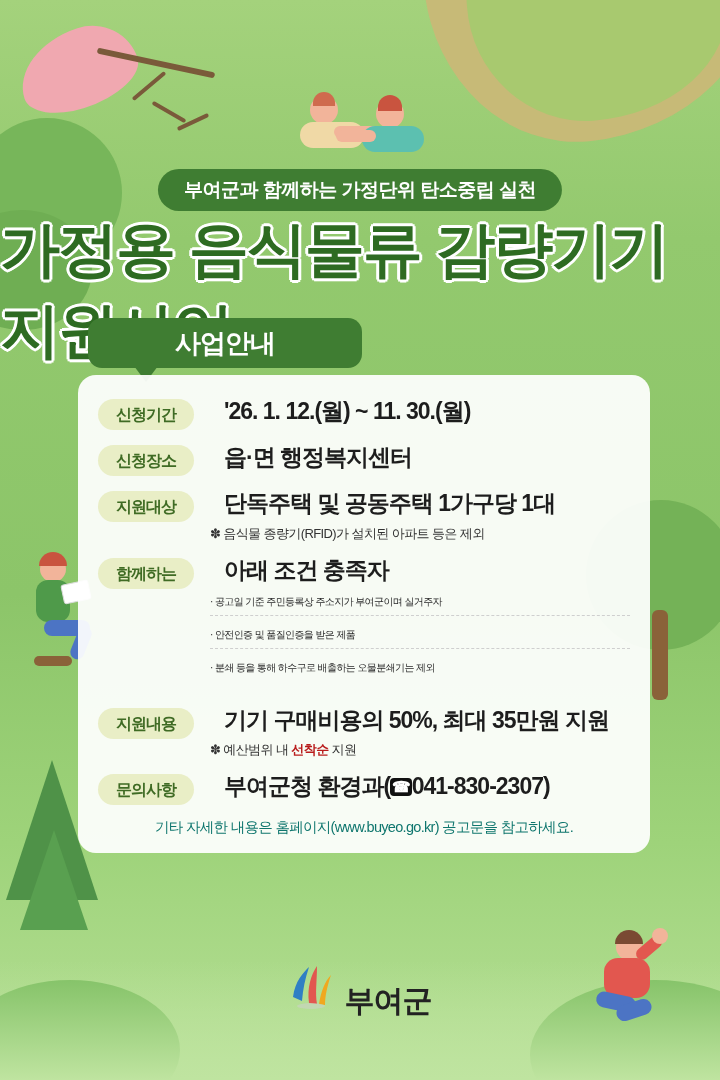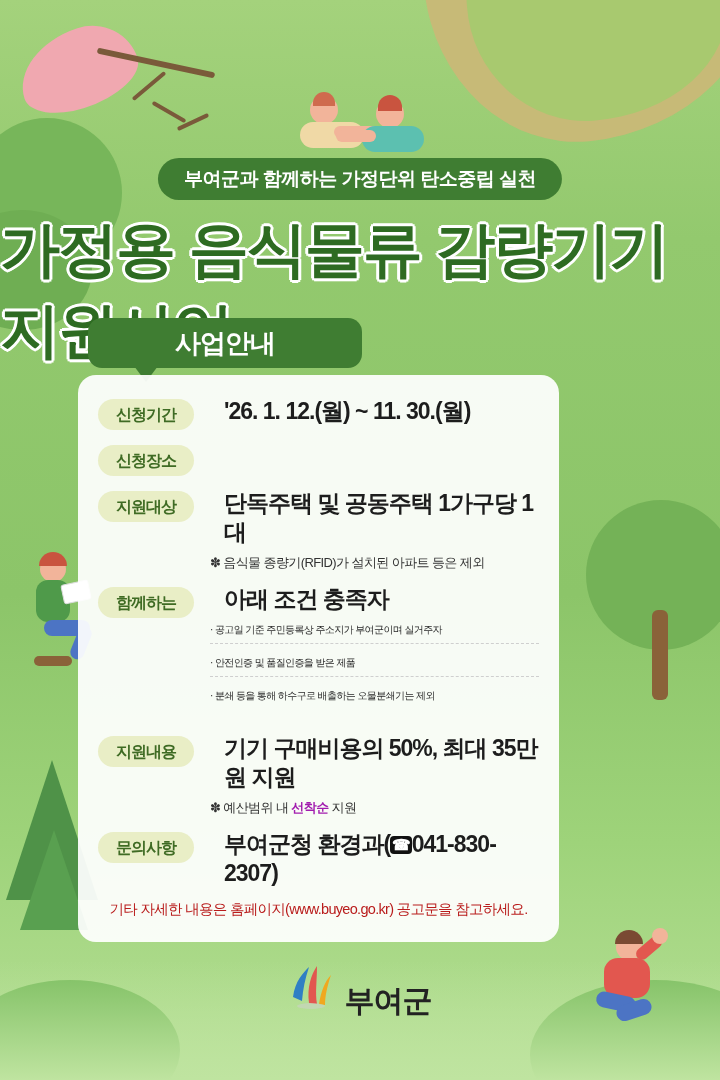--- a/index.html
+++ b/index.html
@@ -76,21 +76,21 @@
   }
   .grass-band{
     position:absolute;left:0;right:0;bottom:0;height:120px;
     background:linear-gradient(180deg,rgba(180,222,150,.0),#bfe4a0);
   }
   
   .person{position:absolute;}
   .head{border-radius:50%;}
   
   .ribbon{
-    position:absolute;top:158px;left:50%;transform:translateX(-50%);
+    position:absolute;top:169px;left:50%;transform:translateX(-50%);
     background:#3f7d32;color:#ffffff;border-radius:22px;
     padding:8px 26px;font-size:19px;font-weight:bold;white-space:nowrap;
     letter-spacing:-0.5px;
   }
   .main-title{
     position:absolute;top:210px;left:0;right:0;text-align:left;
     font-size:60px;font-weight:bold;color:#2e6b22;
     letter-spacing:-2px;
     text-shadow:
       -2px -2px 0 #ffffff, 2px -2px 0 #ffffff,
@@ -104,48 +104,48 @@
     width:274px;height:50px;line-height:50px;text-align:center;
     font-size:26px;font-weight:bold;letter-spacing:-1px;
   }
   .tab:after{
     content:"";position:absolute;left:46px;bottom:-14px;
     border-left:12px solid transparent;border-right:12px solid transparent;
     border-top:16px solid #3f7d32;
   }
   
   .card{
-    position:absolute;top:375px;left:78px;width:481px;
+    position:absolute;top:375px;left:78px;width:572px;
     background:rgba(255,255,255,.93);
     border-radius:18px;
-    padding:22px 20px 23px 20px;
+    padding:22px 20px 16px 20px;
     box-sizing:border-box;
   }
   .row{display:flex;align-items:flex-start;margin-bottom:13px;}
   .badge{
     flex:0 0 auto;width:96px;height:31px;line-height:31px;text-align:center;
     background:#e9eec6;color:#3f6b24;border-radius:16px;
     font-size:16px;font-weight:bold;letter-spacing:-1px;margin-top:2px;
   }
   .rowbody{margin-left:16px;flex:1;}
   .rowmain{
     font-size:23px;font-weight:bold;color:#1d1d1d;letter-spacing:-1px;line-height:1.25;margin-left:14px;
   }
   .note{
     font-size:13px;color:#333;margin-top:7px;letter-spacing:-0.6px;
   }
-  .hl{color:#a21caf;font-weight:bold;}
+  .hl{color:#b91c1c;font-weight:bold;}
   .bullets{margin-top:10px;}
   .bullet{
     font-size:10px;color:#2a2a2a;letter-spacing:-0.6px;margin-bottom:12px;
     padding-bottom:6px;border-bottom:1px dashed #cfcfcf;
   }
   .bullet:last-child{border-bottom:none;}
   .footnote{
-    margin-top:6px;text-align:center;font-size:14.5px;color:#b91c1c;
+    margin-top:6px;text-align:center;font-size:14.5px;color:#0f766e;
     letter-spacing:-0.7px;
   }
   .phone-ico{
     display:inline-block;background:#111;color:#fff;border-radius:4px;
     font-size:15px;line-height:18px;padding:0 2px;vertical-align:2px;
   }
   
   .logo-wrap{
     position:absolute;bottom:58px;left:0;right:0;display:flex;
     justify-content:center;align-items:center;gap:12px;
@@ -222,20 +222,23 @@
 
     <div class="row">
       <div class="badge">신청기간</div>
       <div class="rowbody">
         <div class="rowmain">'26. 1. 12.(월) ~ 11. 30.(월)</div>
       </div>
     </div>
 
     <div class="row">
       <div class="badge">신청장소</div>
+      <div class="rowbody">
+        <div class="rowmain">읍·면 행정복지센터</div>
+      </div>
     </div>
 
     <div class="row">
       <div class="badge">지원대상</div>
       <div class="rowbody">
         <div class="rowmain">단독주택 및 공동주택 1가구당 1대</div>
         <div class="note">✽ 음식물 종량기(RFID)가 설치된 아파트 등은 제외</div>
       </div>
     </div>
 

